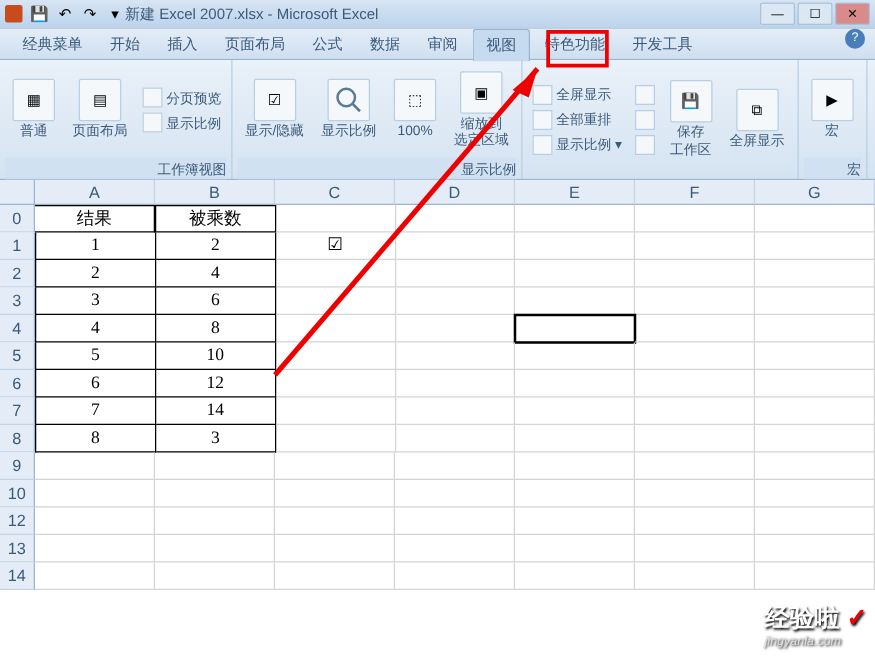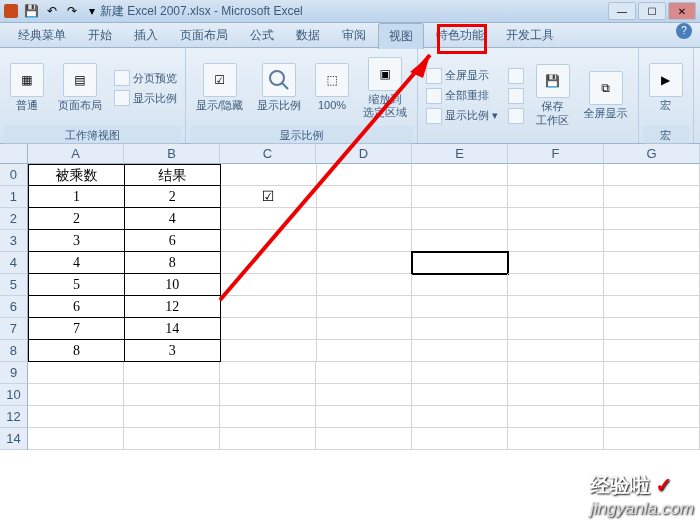--- a/index.html
+++ b/index.html
@@ -10,21 +10,21 @@
 .title{flex:1;text-align:left;color:#3b5a7a;font-size:12px}
 .winbtns{display:flex;gap:2px}
 .winbtns div{width:26px;height:16px;background:#dbe7f3;border:1px solid #a9c1d9;border-radius:2px;display:flex;align-items:center;justify-content:center;font-size:10px}
 .tabs{height:24px;background:linear-gradient(#e3edf7,#cfdff0);display:flex;align-items:flex-start;padding:0 8px;gap:2px;border-bottom:1px solid #9db5cc}
 .tab{padding:4px 10px;color:#3b5a7a;cursor:pointer}
 .tab.active{background:#c7dbf0;border:1px solid #9db5cc;border-bottom:none;border-radius:3px 3px 0 0}
 .help{margin-left:auto;width:16px;height:16px;background:#4a7ebb;color:#fff;border-radius:50%;text-align:center;line-height:16px;font-size:10px}
 .ribbon{height:95px;background:linear-gradient(#e9f1f9,#d5e3f1);display:flex;border-bottom:1px solid #9db5cc}
 .group{border-right:1px solid #b8cee2;display:flex;flex-direction:column;padding:2px 4px}
 .group-body{flex:1;display:flex;align-items:center;gap:2px}
-.group-label{text-align:center;font-size:11px;color:#3b5a7a;padding:2px 0;background:rgba(200,220,240,0.4)}
+.group-label{text-align:right;font-size:11px;color:#3b5a7a;padding:2px 0;background:rgba(200,220,240,0.4)}
 .big-btn{display:flex;flex-direction:column;align-items:center;justify-content:center;padding:2px 6px;gap:2px;height:72px}
 .big-btn .ic{width:32px;height:32px;background:#f5f8fb;border:1px solid #b8cee2;border-radius:2px;display:flex;align-items:center;justify-content:center}
 .big-btn .lbl{font-size:11px;color:#3b5a7a;text-align:center;line-height:1.2}
 .sm-list{display:flex;flex-direction:column;gap:2px;padding:2px}
 .sm-item{display:flex;align-items:center;gap:3px;font-size:11px;color:#3b5a7a;padding:1px 2px}
 .sm-item .ic{width:14px;height:14px;background:#f5f8fb;border:1px solid #b8cee2}
 .sheet{position:relative}
 .colhead{display:flex;height:20px}
 .corner{width:27px;background:#e4ecf7;border-right:1px solid #9db5cc;border-bottom:1px solid #9db5cc}
 .ch{width:95px;background:#e4ecf7;border-right:1px solid #c5d4e3;border-bottom:1px solid #9db5cc;text-align:center;line-height:20px;color:#3b5a7a;font-size:13px}
@@ -32,21 +32,21 @@
 .row{display:flex;height:22px}
 .rh{width:27px;background:#e4ecf7;border-right:1px solid #9db5cc;border-bottom:1px solid #c5d4e3;text-align:center;line-height:22px;color:#3b5a7a;font-size:13px}
 .cell{width:95px;border-right:1px solid #d4d4d4;border-bottom:1px solid #d4d4d4;text-align:center;line-height:22px;font-size:14px;font-family:SimSun,serif}
 .bord{border-right:1px solid #000!important;border-bottom:1px solid #000!important}
 .bord-t{border-top:1px solid #000}
 .bord-l{border-left:1px solid #000}
 .highlight-tab{position:absolute;border:3px solid #e00;pointer-events:none}
 .arrow{position:absolute;pointer-events:none}
 .watermark{position:absolute;right:6px;bottom:6px;font-weight:bold;font-size:20px;color:#fff;text-shadow:1px 1px 2px #000}
 .watermark .chk2{color:#e00}
-.watermark .url{display:block;font-size:17px;color:#ddd;font-style:italic;font-weight:normal}
+.watermark .url{display:block;font-size:10px;color:#ddd;font-style:italic;font-weight:normal}
 .sel{outline:2px solid #000;outline-offset:-1px}
 svg.magnify{width:24px;height:24px}
 </style>
 </head>
 <body>
 
 <div class="titlebar">
   <div class="tb-icon"></div>
   <div class="qat">
     <span>💾</span>
@@ -183,22 +183,22 @@
     <div class="ch">B</div>
     <div class="ch">C</div>
     <div class="ch">D</div>
     <div class="ch">E</div>
     <div class="ch">F</div>
     <div class="ch">G</div>
   </div>
   <div class="rows" id="rows">
       <div class="row">
         <div class="rh">0</div>
+        <div class="cell bord bord-t">结果</div>
         <div class="cell bord bord-t bord-l">被乘数</div>
-        <div class="cell bord bord-t">结果</div>
         <div class="cell"></div>
         <div class="cell"></div>
         <div class="cell"></div>
         <div class="cell"></div>
         <div class="cell"></div>
       </div>
       <div class="row">
         <div class="rh">1</div>
         <div class="cell bord bord-l">1</div>
         <div class="cell bord">2</div>
@@ -293,20 +293,30 @@
         <div class="cell"></div>
         <div class="cell"></div>
         <div class="cell"></div>
         <div class="cell"></div>
         <div class="cell"></div>
         <div class="cell"></div>
         <div class="cell"></div>
       </div>
       <div class="row">
         <div class="rh">12</div>
+        <div class="cell"></div>
+        <div class="cell"></div>
+        <div class="cell"></div>
+        <div class="cell"></div>
+        <div class="cell"></div>
+        <div class="cell"></div>
+        <div class="cell"></div>
+      </div>
+      <div class="row">
+        <div class="rh">13</div>
         <div class="cell"></div>
         <div class="cell"></div>
         <div class="cell"></div>
         <div class="cell"></div>
         <div class="cell"></div>
         <div class="cell"></div>
         <div class="cell"></div>
       </div>
       <div class="row">
         <div class="rh">14</div>

